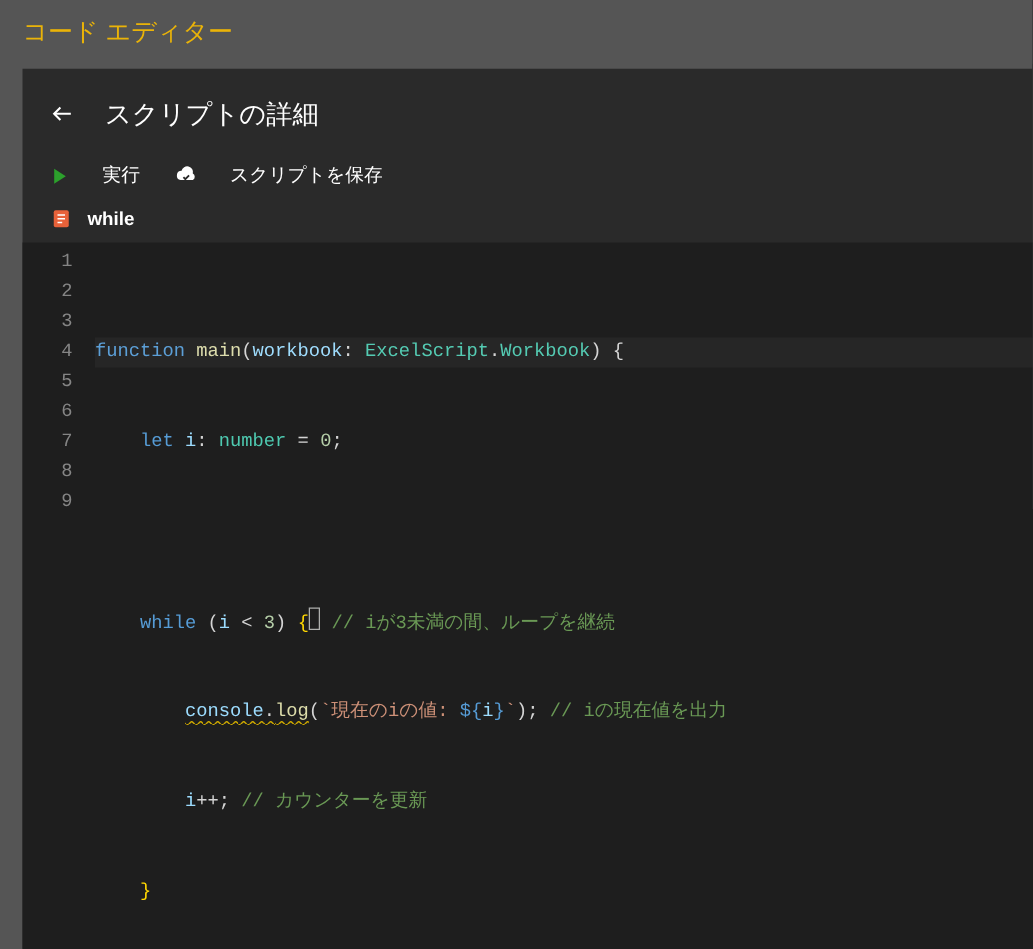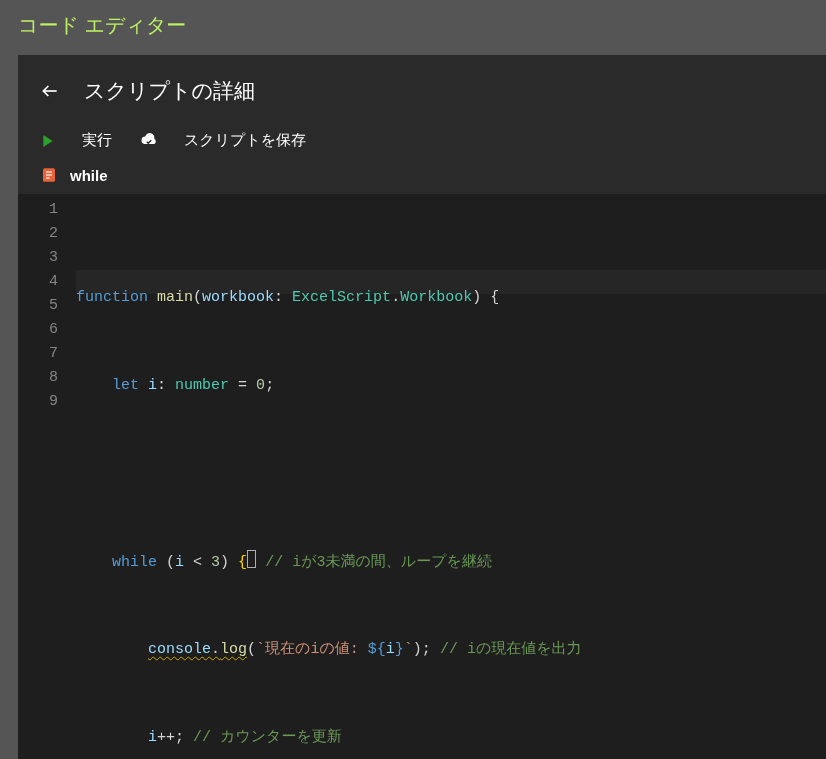--- a/index.html
+++ b/index.html
@@ -8,21 +8,21 @@
     font-family: "Segoe UI", "Yu Gothic UI", "Meiryo", sans-serif;
     color: #fff;
     width: 826px;
     height: 759px;
     overflow: hidden;
   }
   .app-title {
     padding: 12px 18px;
     font-size: 20px;
     background: #555;
-    color: #bef264;
+    color: #eab308;
   }
   .editor-pane {
     position: absolute;
     left: 18px;
     top: 55px;
     right: 0;
     bottom: 0;
     background: #2a2a2a;
   }
   .header-row {
@@ -82,21 +82,21 @@
     user-select: none;
     min-width: 58px;
   }
   .gutter div { height: 24px; }
   .code-lines {
     padding: 4px 0;
     flex: 1;
     white-space: pre;
     position: relative;
   }
-  .code-lines .line { height: 24px; margin-top: 16px; }
+  .code-lines .line { height: 24px; }
   .hl-line {
     position: absolute;
     left: 0; right: 0;
     background: rgba(255,255,255,0.04);
     height: 24px;
     top: 76px;
   }
   .k  { color: #569cd6; }     
   .fn { color: #dcdcaa; }     
   .vr { color: #9cdcfe; }     

